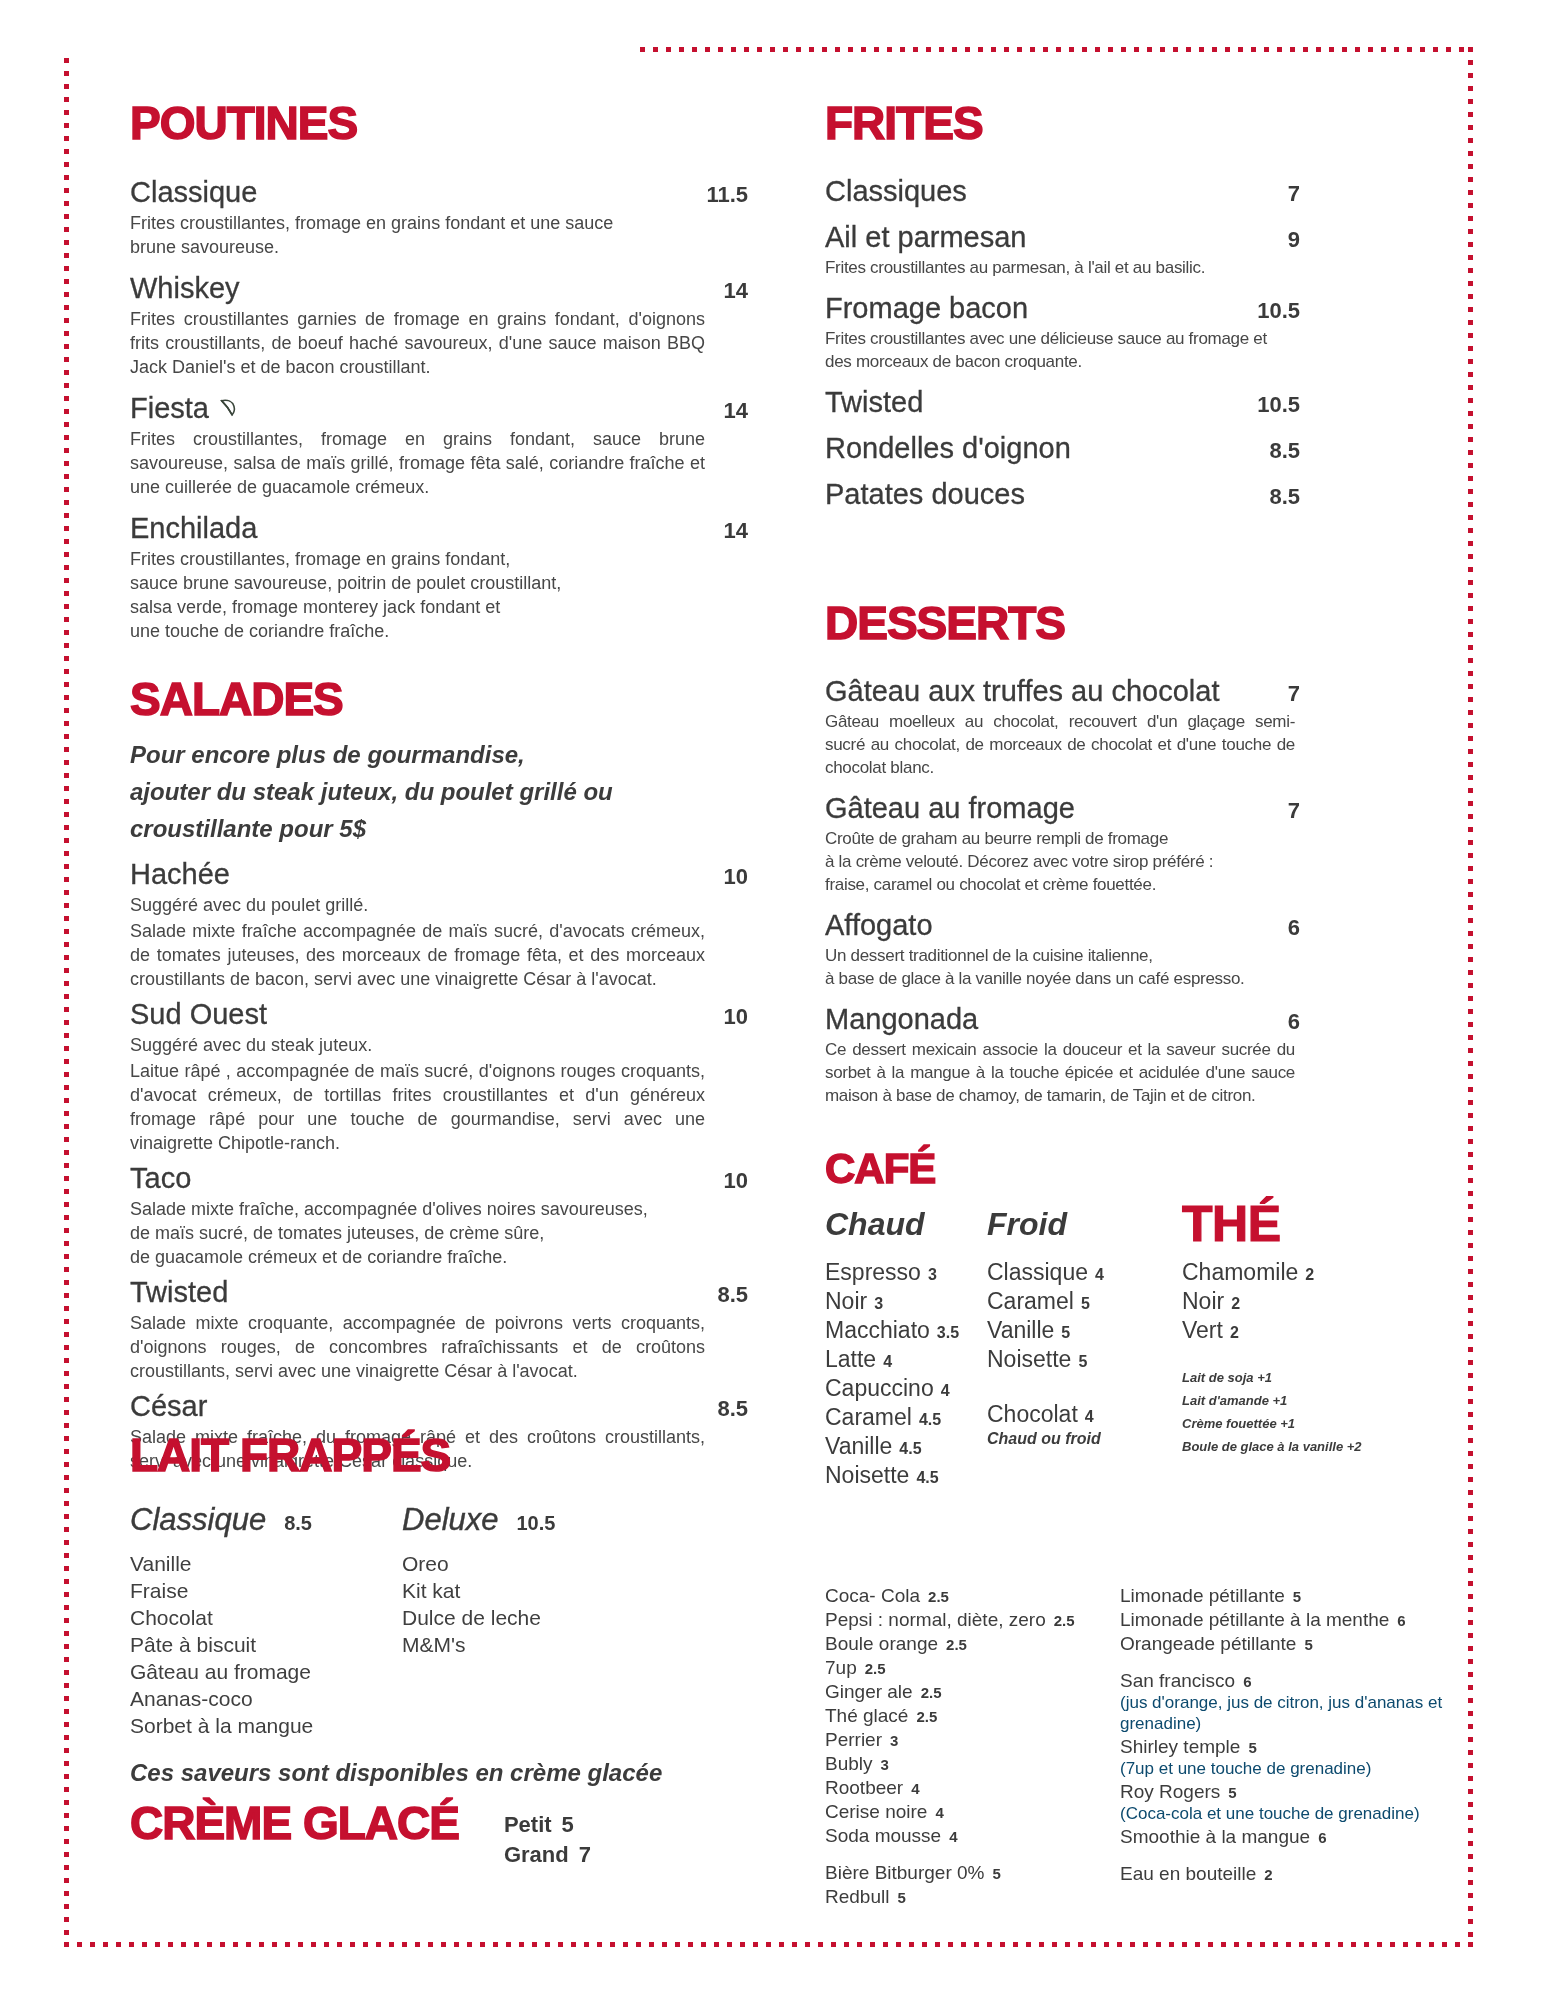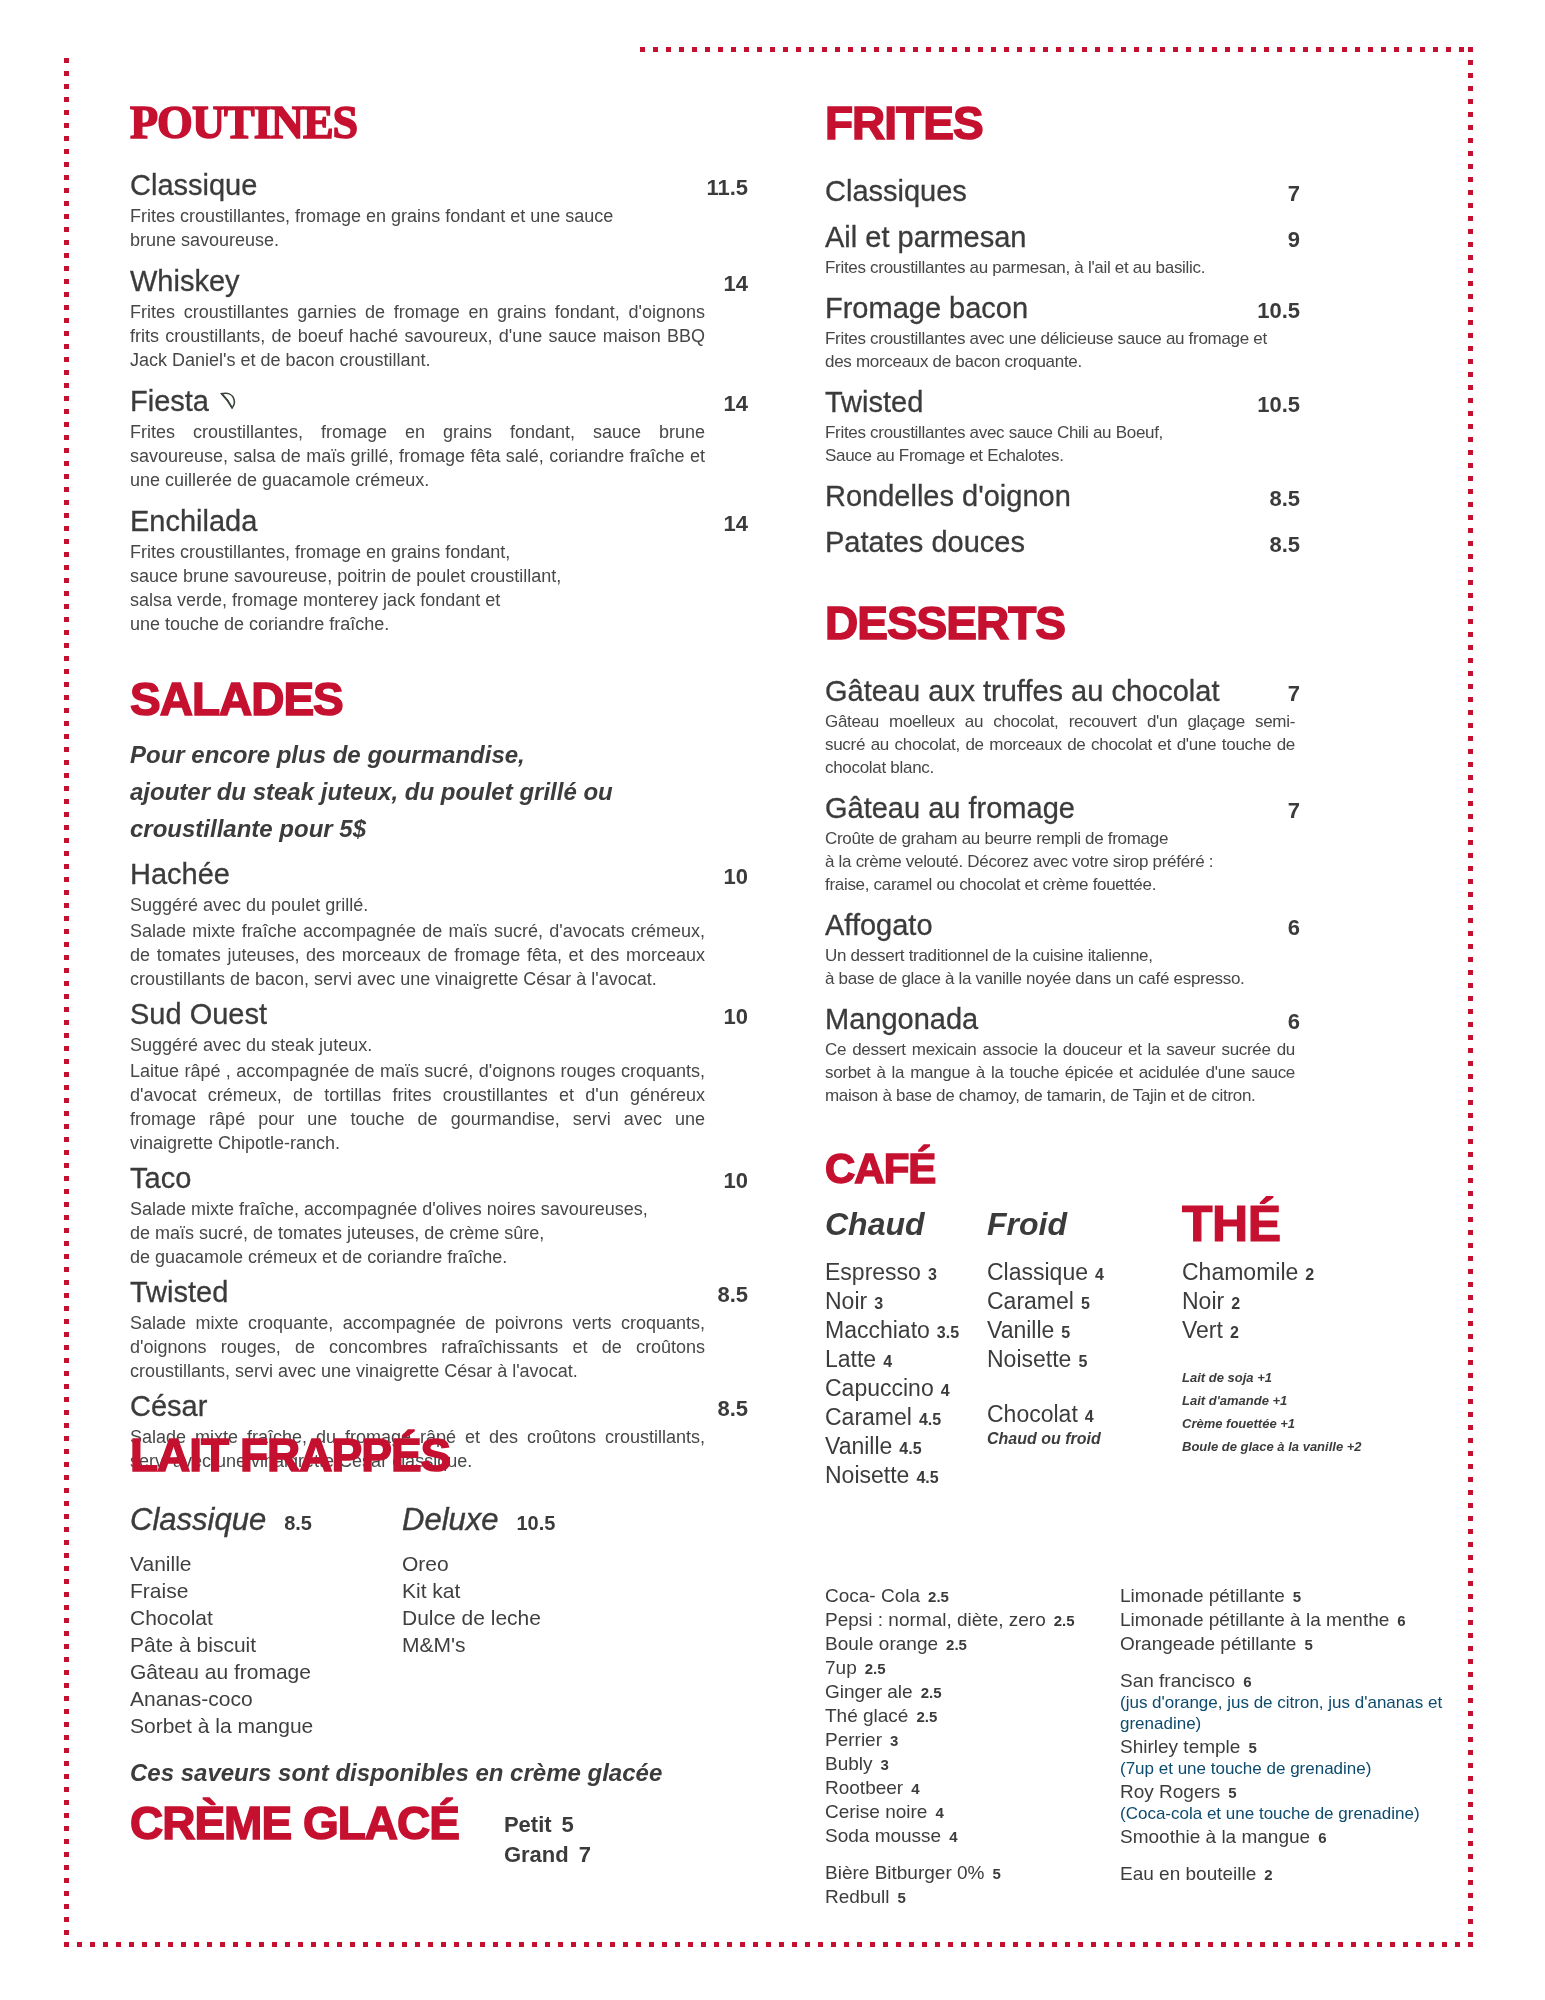--- a/index.html
+++ b/index.html
@@ -22,21 +22,21 @@
   .mi-row{display:flex;align-items:baseline;}
   .mi-name{font-size:29px;line-height:34px;color:var(--ink);-webkit-text-stroke:0.3px var(--ink);}
   .mi-price{margin-left:auto;font-size:22px;font-weight:700;color:var(--ink);white-space:nowrap;}
   .mi-desc{margin:2px 0 0 0;font-size:18px;line-height:24px;color:var(--body);}
   .pre{white-space:pre-line;}
   .just{text-align:justify;}
   #sec-poutines{left:130px;top:100px;width:618px;}
   #sec-salades{left:130px;top:676px;width:618px;}
   #sec-poutines .mi-desc,#sec-salades .mi-desc{width:575px;}
   #sec-salades .mi{margin-bottom:6px;}
-  #sec-poutines .sec-title{margin-bottom:22px;font-family:Liberation Serif, serif;}
+  #sec-poutines .sec-title{margin-bottom:29px;}
   #sec-salades .sec-title{margin-bottom:0;}
   .hand{font-weight:700;font-style:italic;color:#3c3c3c;}
   .intro{font-size:24px;line-height:37px;margin:14px 0 10px 0;white-space:pre-line;}
 
   #sec-frites{left:825px;top:100px;width:475px;}
   #sec-desserts{left:825px;top:600px;width:475px;}
   #sec-frites .mi-desc,#sec-desserts .mi-desc{width:470px;font-size:17px;line-height:23px;letter-spacing:-0.3px;}
 
   
   #sec-frappes{left:130px;top:1432px;width:618px;}
@@ -285,22 +285,20 @@
             <span class="mi-price">10.5</span>
           </div>
 
           <p class="mi-desc">Frites croustillantes avec une délicieuse sauce au fromage et des morceaux de bacon croquante.</p>
         </div>
         <div class="mi">
           <div class="mi-row">
             <span class="mi-name">Twisted</span>
             <span class="mi-price">10.5</span>
           </div>
-          <p class="mi-desc pre">Frites croustillantes avec sauce Chili au Boeuf,
-Sauce au Fromage et Echalotes.</p>
 
         </div>
         <div class="mi">
           <div class="mi-row">
             <span class="mi-name">Rondelles d'oignon</span>
             <span class="mi-price">8.5</span>
           </div>
 
         </div>
         <div class="mi">

